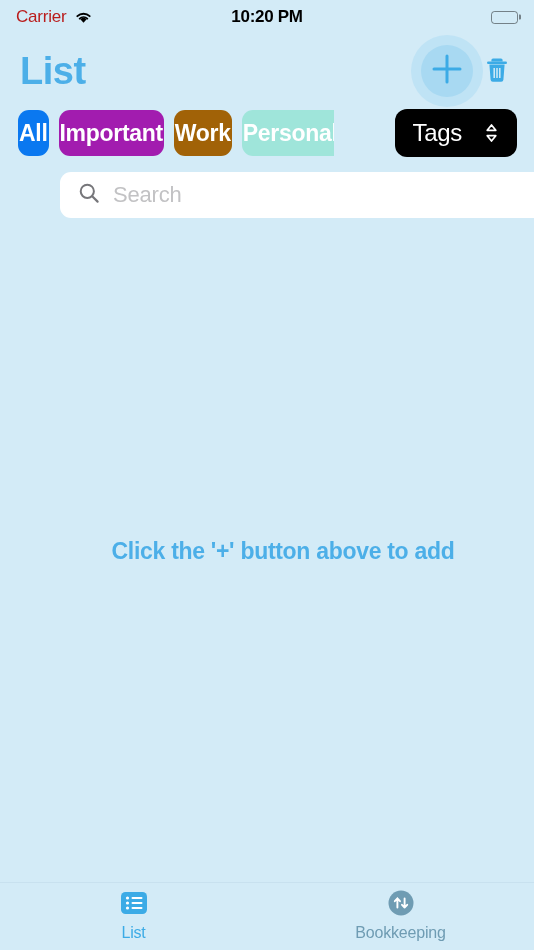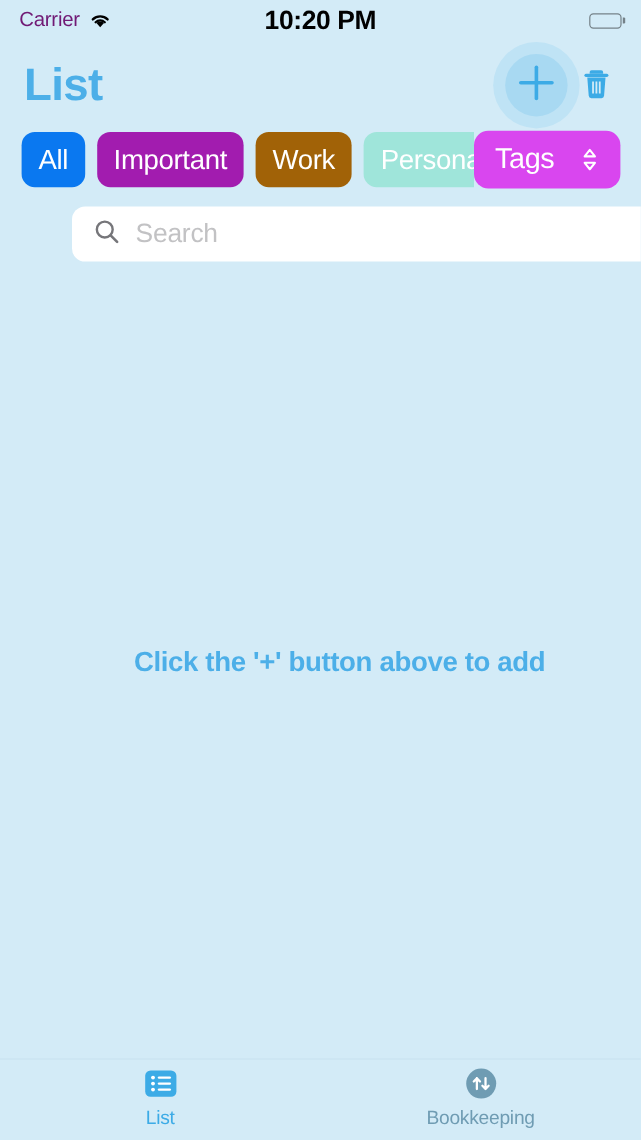--- a/index.html
+++ b/index.html
@@ -10,25 +10,25 @@
     overflow:hidden;
   }
   body { position:relative; }
 
   
   .status-bar{
     position:absolute; top:0; left:0; width:534px; height:34px;
     display:flex; align-items:center; padding:0 16px;
   }
   .status-left{ display:flex; align-items:center; gap:7px; }
-  .carrier-text{ font-size:17px; font-weight:400; color:#701a75; letter-spacing:-0.2px; }
+  .carrier-text{ font-size:17px; font-weight:400; color:#b91c1c; letter-spacing:-0.2px; }
   .wifi-icon{ width:19px; height:14px; display:block; }
   .status-center{
     position:absolute; left:0; right:0; text-align:center;
-    font-size:22px; font-weight:700; color:#000; letter-spacing:-0.3px;
+    font-size:17px; font-weight:700; color:#000; letter-spacing:-0.3px;
     pointer-events:none;
   }
   .status-right{ margin-left:auto; display:flex; align-items:center; }
   .battery{
     width:27px; height:13px; border:1.2px solid rgba(0,0,0,0.45);
     border-radius:3.5px; padding:1.3px; position:relative;
   }
   .battery-fill{ width:100%; height:100%; background:#000; border-radius:2px; }
   .battery-cap{
     position:absolute; right:-3.5px; top:50%; transform:translateY(-50%);
@@ -65,22 +65,22 @@
 
   
   .chips-row{
     position:absolute; top:108px; left:0; width:534px; height:50px;
     display:flex; align-items:center; padding-left:18px; gap:10px;
     overflow:hidden;
   }
   .chip{
     height:46px; border-radius:11px;
     display:flex; align-items:center; justify-content:center;
-    padding:0 14px; flex:0 0 auto;
-    font-size:23px; font-weight:400; color:#fff; letter-spacing:-0.3px;
+    padding:0 1px; flex:0 0 auto;
+    font-size:23px; font-weight:700; color:#fff; letter-spacing:-0.3px;
     white-space:nowrap;
   }
   .chip.clipped{ border-radius:11px 0 0 11px; padding-right:0; width:92px; justify-content:flex-start; overflow:hidden; }
   .tags-btn{
     position:absolute; right:17px; top:50%; transform:translateY(-50%);
     height:48px; border-radius:12px; background:#74c6ef;
     display:flex; align-items:center; gap:7px; padding:0 18px;
     font-size:24px; font-weight:400; color:#fff; letter-spacing:-0.3px;
   }
   .chev-updown{ width:15px; height:22px; display:block; }
@@ -175,21 +175,21 @@
   </div>
   <div class="chip" style="background: #a21caf;">
     <span>Important</span>
   </div>
   <div class="chip" style="background: #a16207;">
     <span>Work</span>
   </div>
   <div class="chip clipped" style="background: rgb(159, 229, 218);">
     <span>Personal</span>
   </div>
-  <div class="tags-btn" style="background: #d946ef; gap: 22px;">
+  <div class="tags-btn" style="background: #000000; gap: 22px;">
     <span>Tags</span>
     <span>
       <svg class="chev-updown" viewBox="0 0 14 20">
         <path d="M7 2.5 L11 7.5 L3 7.5 Z" fill="none" stroke="#fff" stroke-width="1.6" stroke-linejoin="round"></path>
         <path d="M7 17.5 L11 12.5 L3 12.5 Z" fill="none" stroke="#fff" stroke-width="1.6" stroke-linejoin="round"></path>
       </svg>
     </span>
   </div>
 </div>
 

